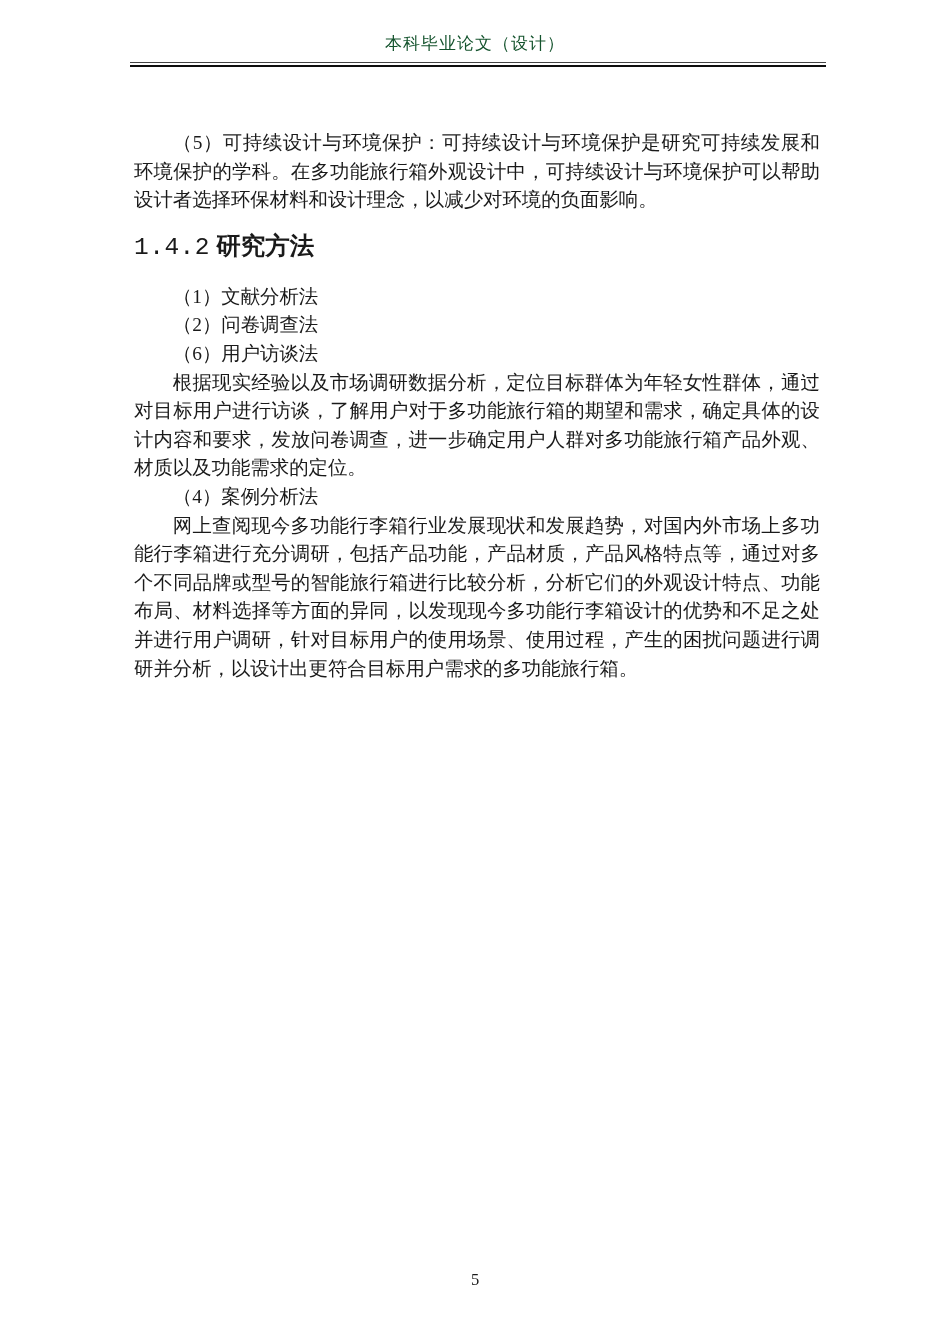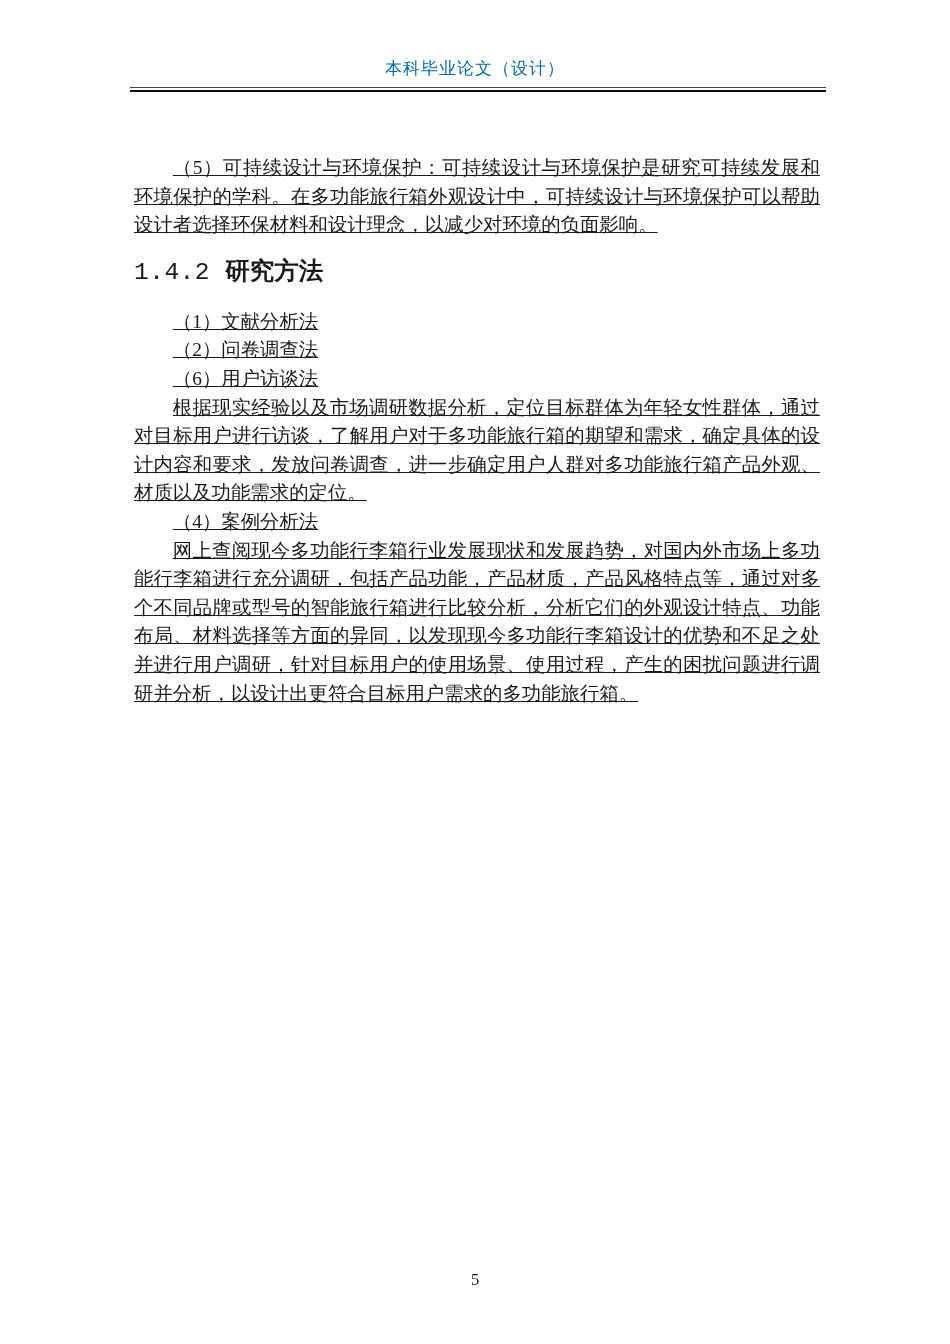--- a/index.html
+++ b/index.html
@@ -11,61 +11,59 @@
     position: relative;
     width: 950px;
     height: 1344px;
     background: #ffffff;
     color: #1a1a1a;
     font-family: "Liberation Serif", "DejaVu Serif", serif;
     overflow: hidden;
   }
   
   .header-title {
-    padding-top: 57px;
+    padding-top: 32px;
     text-align: center;
     font-size: 17px;
     letter-spacing: 1px;
-    color: #0369a1;
+    color: #14532d;
   }
   .header-rule {
     margin: 7px 124px 0 130px;
     height: 2px;
     border-top: 1px solid #444444;
     border-bottom: 2px solid #0d0d0d;
   }
   
   .content {
     margin: 62px 130px 0 134px;
     font-size: 19.4px;
     line-height: 28.6px;
     text-align: justify;
   }
   .content p {
     margin: 0;
     text-indent: 2em;
-    text-decoration: underline;
   }
   .section-heading {
     margin: 14px 0 18px 0;
     font-size: 24.5px;
     line-height: 34px;
     text-align: left;
     text-indent: 0;
     font-weight: 400;
   }
   .sec-num {
     font-family: Liberation Mono, monospace;
     font-weight: 400;
     letter-spacing: 0.5px;
   }
   .sec-title {
     font-family: "Liberation Sans", "DejaVu Sans", sans-serif;
     font-weight: 700;
-    margin-left: 9px;
   }
   
   .page-number {
     position: absolute;
     left: 0;
     right: 0;
     top: 1270px;
     text-align: center;
     font-size: 16.5px;
     color: #1a1a1a;

